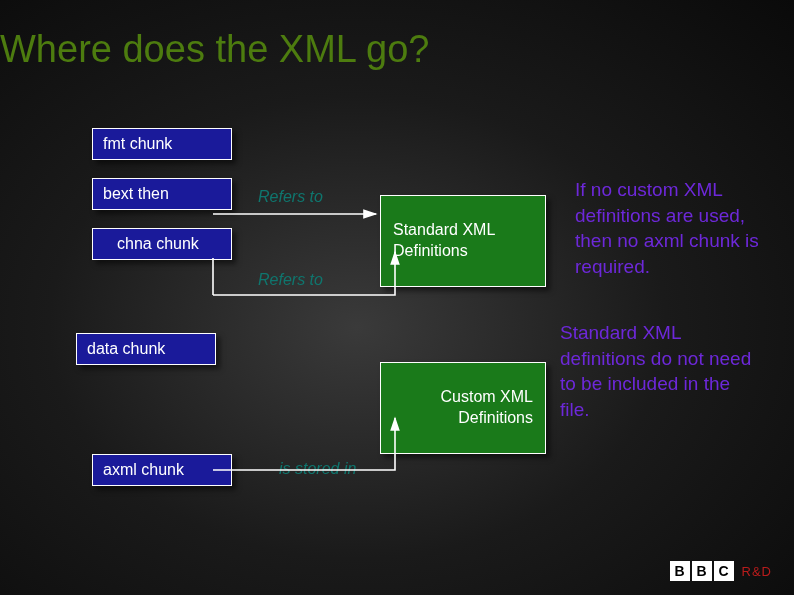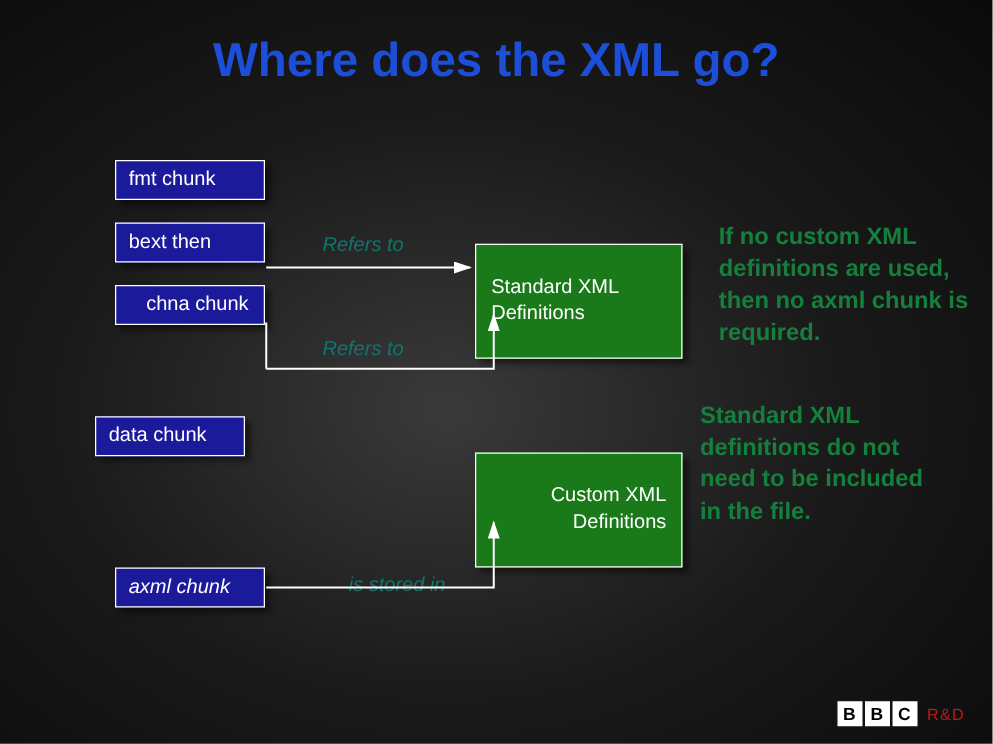--- a/index.html
+++ b/index.html
@@ -6,41 +6,40 @@
   body {
     width: 794px;
     height: 595px;
     background: #1a1a1a;
     background: radial-gradient(ellipse at 45% 55%, #3a3a3a 0%, #2a2a2a 25%, #1a1a1a 50%, #0a0a0a 100%);
     font-family: Arial, Helvetica, sans-serif;
     position: relative;
     overflow: hidden;
   }
   .title {
-    color: #1d4ed8;
+    color: #4d7c0f;
     font-size: 38px;
-    text-align: center;
     padding-top: 28px;
-    font-weight: bold;
+    font-weight: normal;
   }
   .chunk-box {
     position: absolute;
     background: #1a1a9a;
     border: 1px solid #fff;
     color: #fff;
     font-size: 16px;
     padding: 6px 10px;
-    width: 120px;
+    width: 140px;
     box-shadow: 4px 4px 5px rgba(0,0,0,0.5);
   }
   .fmt-chunk  { left: 92px; top: 128px; }
   .bext-chunk { left: 92px; top: 178px; }
   .chna-chunk { left: 92px; top: 228px; padding-left: 24px; }
   .data-chunk { left: 76px; top: 333px; }
-  .axml-chunk { left: 92px; top: 454px; font-style: italic; }
+  .axml-chunk { left: 92px; top: 454px; }
   .def-box {
     position: absolute;
     background: #1a7a1a;
     border: 1px solid #fff;
     color: #fff;
     font-size: 16px;
     padding: 24px 12px;
     width: 166px;
     line-height: 1.3;
     box-shadow: 4px 4px 5px rgba(0,0,0,0.5);
@@ -51,25 +50,24 @@
     position: absolute;
     color: #0f766e;
     font-style: italic;
     font-size: 16px;
   }
   .lbl-refers-1 { left: 258px; top: 188px; }
   .lbl-refers-2 { left: 258px; top: 271px; }
   .lbl-stored   { left: 237px; top: 460px; margin-left: 42px; }
   .body-text {
     position: absolute;
-    color: #15803d;
+    color: #6d28d9;
     font-size: 19px;
     line-height: 1.35;
     width: 200px;
-    font-weight: bold;
   }
   .body1 { left: 575px; top: 177px; }
   .body2 { left: 560px; top: 320px; }
   svg.arrows {
     position: absolute;
     left: 0; top: 0;
     width: 794px; height: 595px;
     pointer-events: none;
   }
   .logo {

